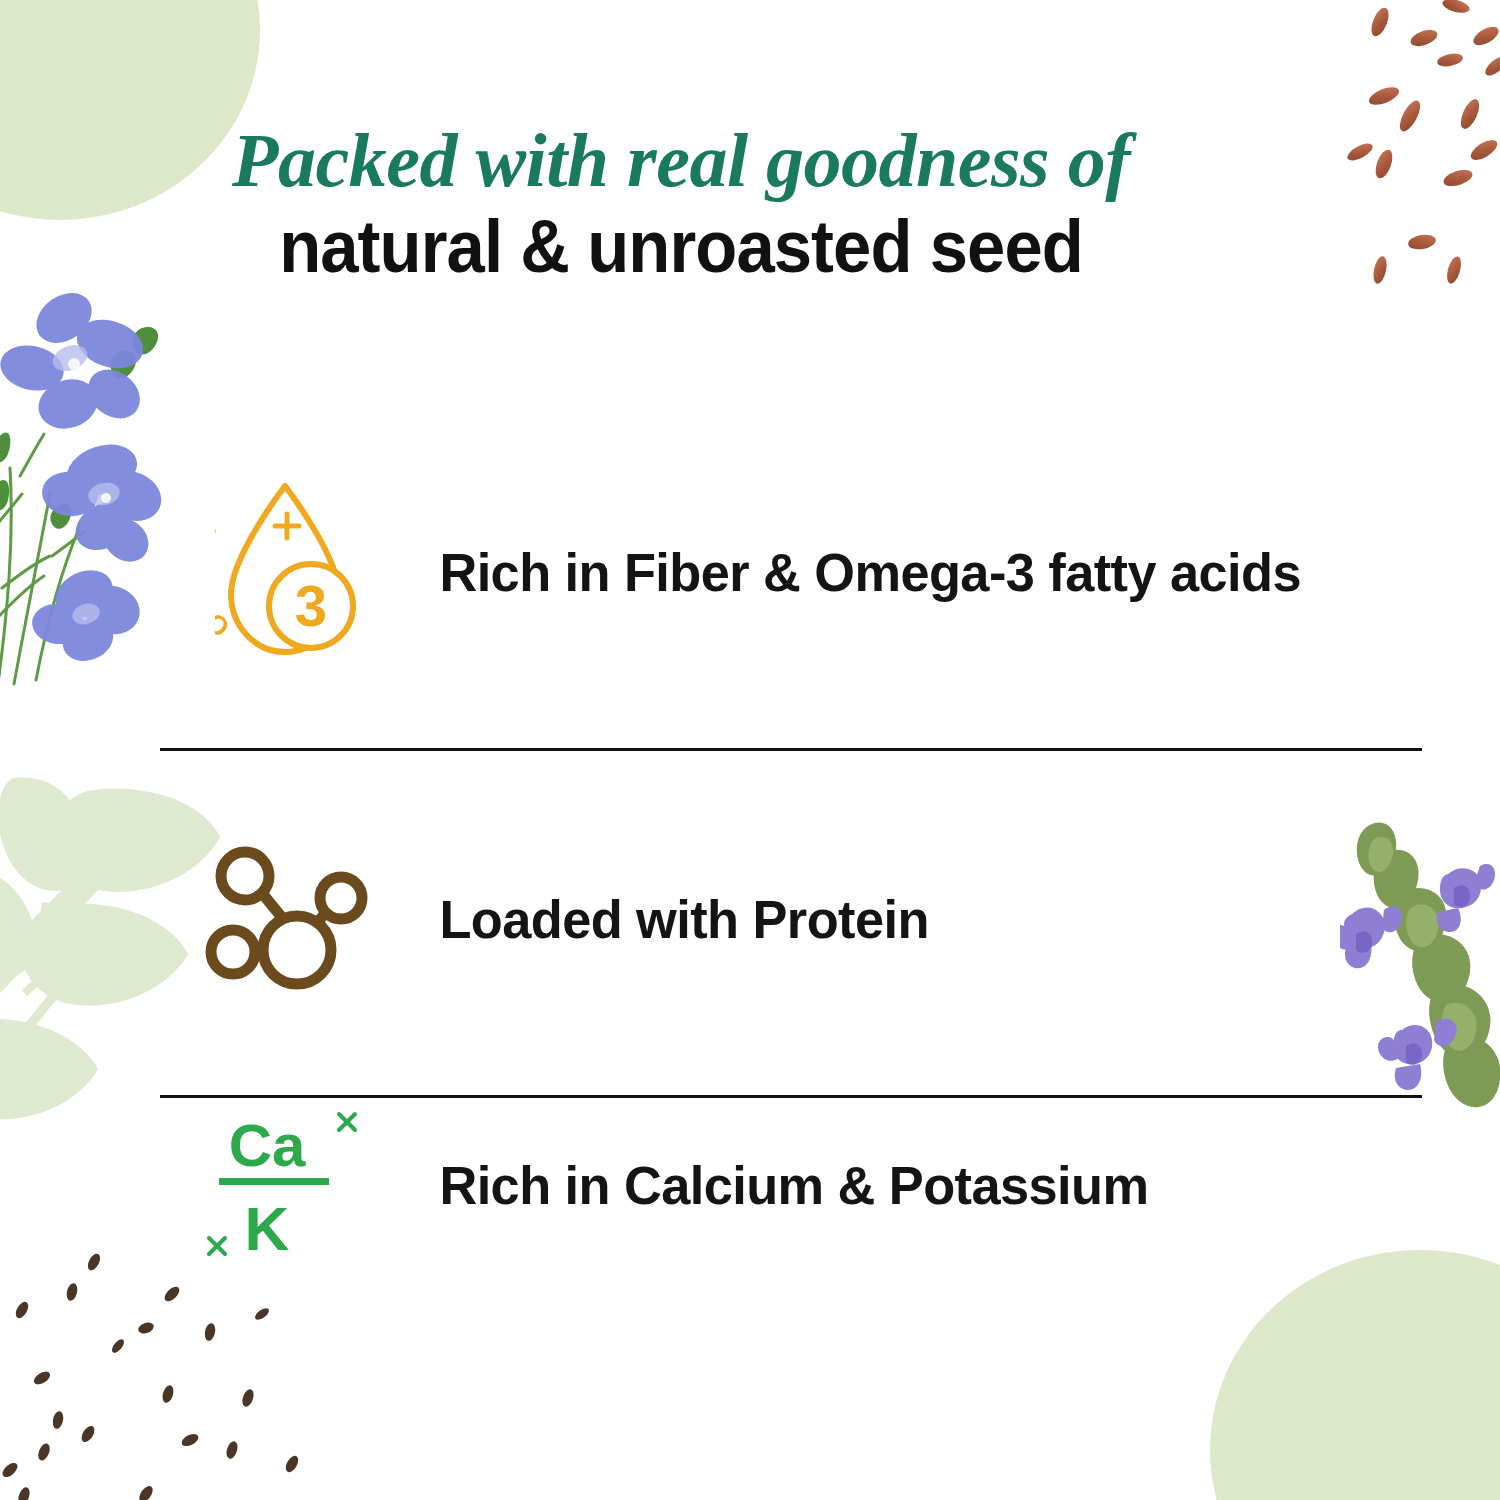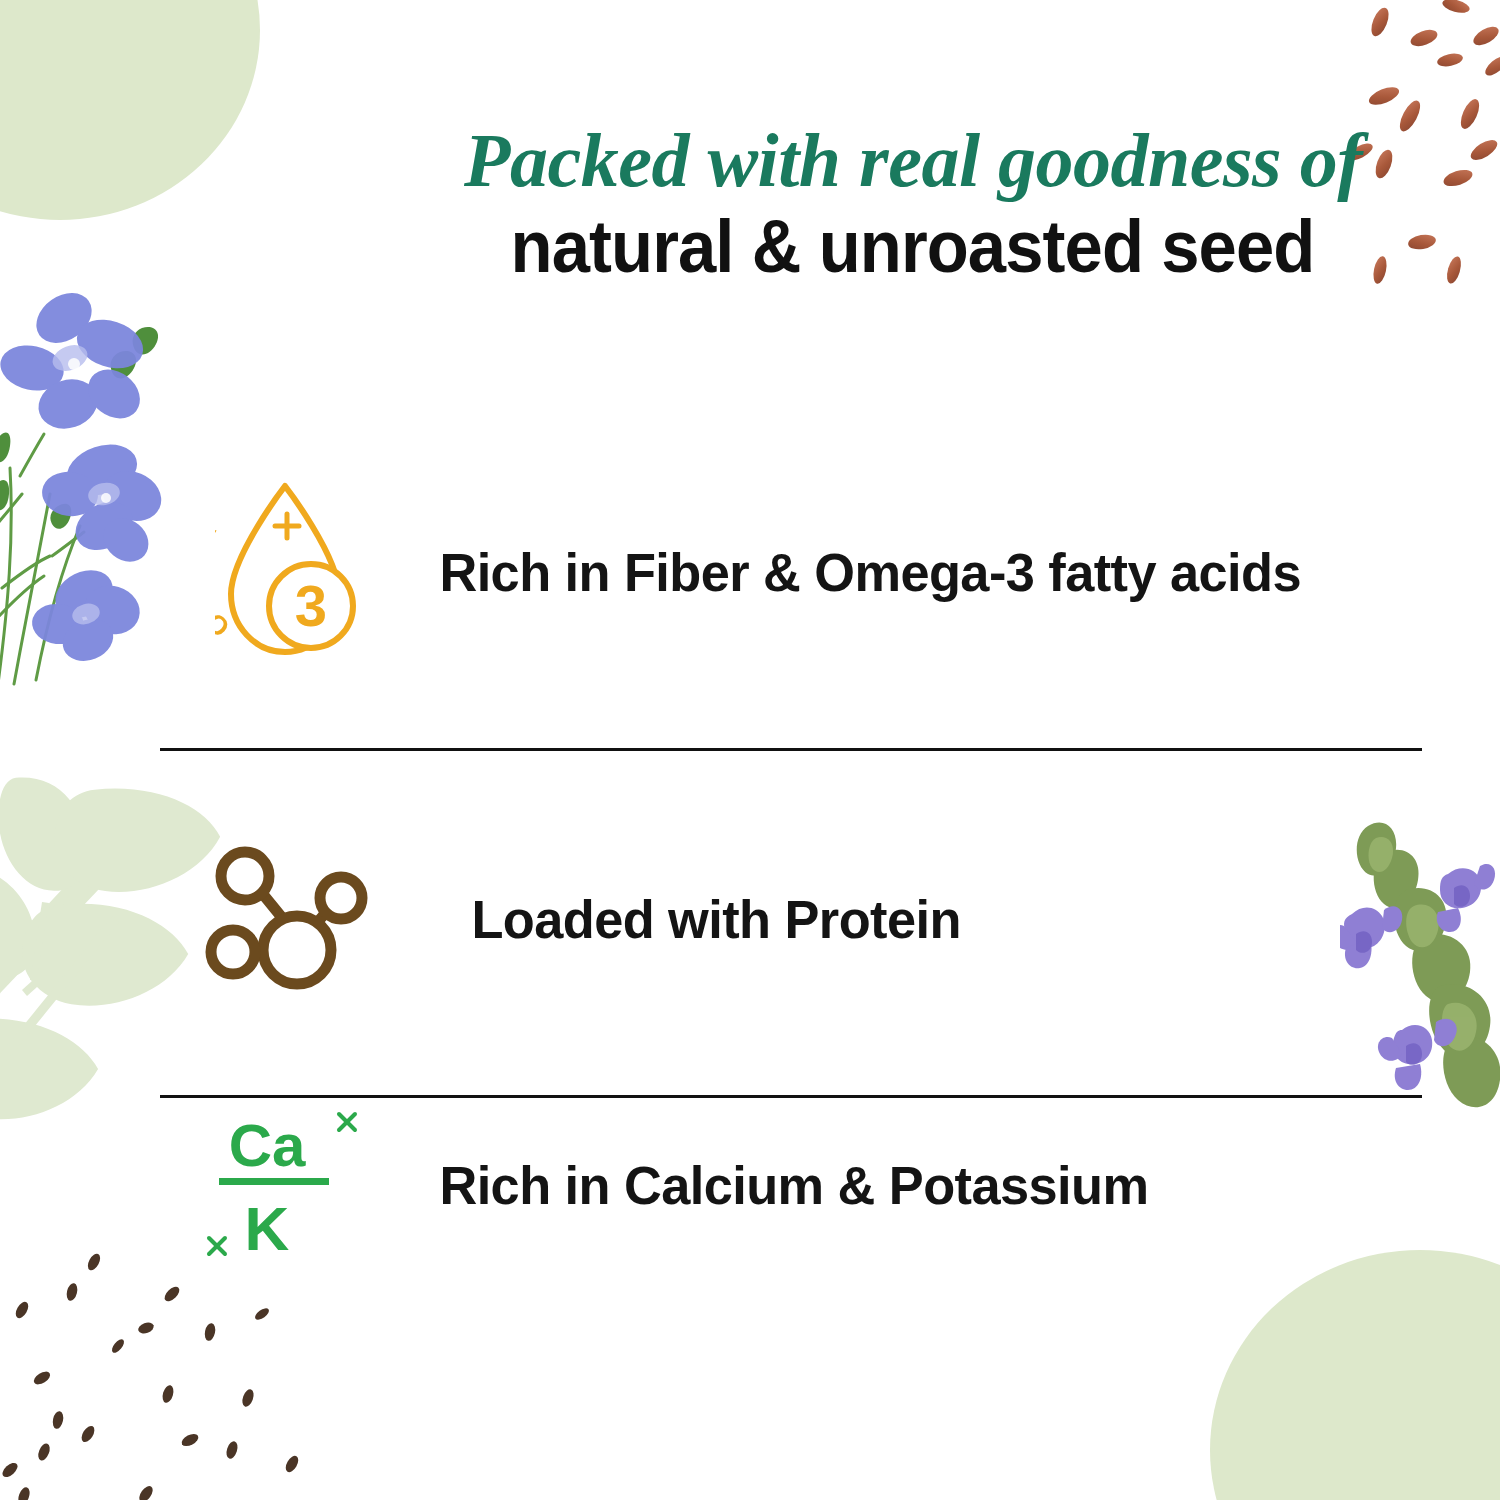--- a/index.html
+++ b/index.html
@@ -78,21 +78,21 @@
     width: 300px;
     height: 282px;
   }
 
   
   .headline {
     position: absolute;
     left: 0;
     top: 122px;
     width: 1362px;
-    text-align: right;
+    text-align: center;
     z-index: 5;
   }
   .headline-line1 {
     font-family: "Liberation Serif", serif;
     font-style: italic;
     font-weight: bold;
     font-size: 76px;
     line-height: 1.02;
     color: #1a7a5e;
     letter-spacing: -0.5px;
@@ -113,21 +113,21 @@
   
   .benefit-row {
     position: absolute;
     left: 160px;
     width: 1260px;
     display: flex;
     align-items: center;
     z-index: 4;
   }
   .benefit-row.r1 { top: 478px; height: 190px; }
-  .benefit-row.r2 { top: 825px; height: 190px; gap: 32px; }
+  .benefit-row.r2 { top: 825px; height: 190px; }
   .benefit-row.r3 { top: 1096px; height: 180px; }
 
   .benefit-icon {
     flex: 0 0 260px;
     display: flex;
     align-items: center;
     justify-content: center;
     height: 100%;
   }
   .benefit-text {

